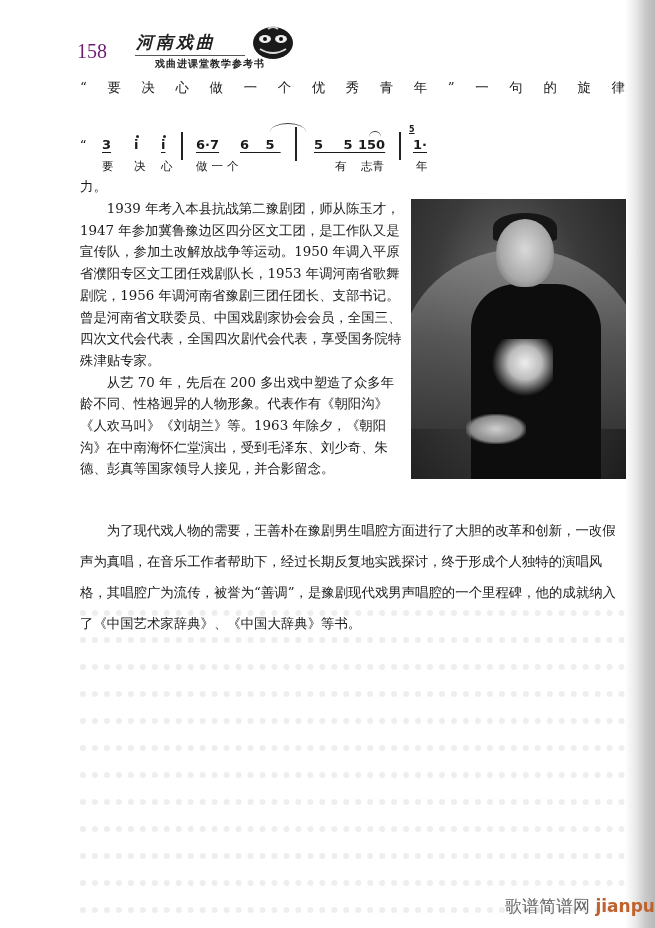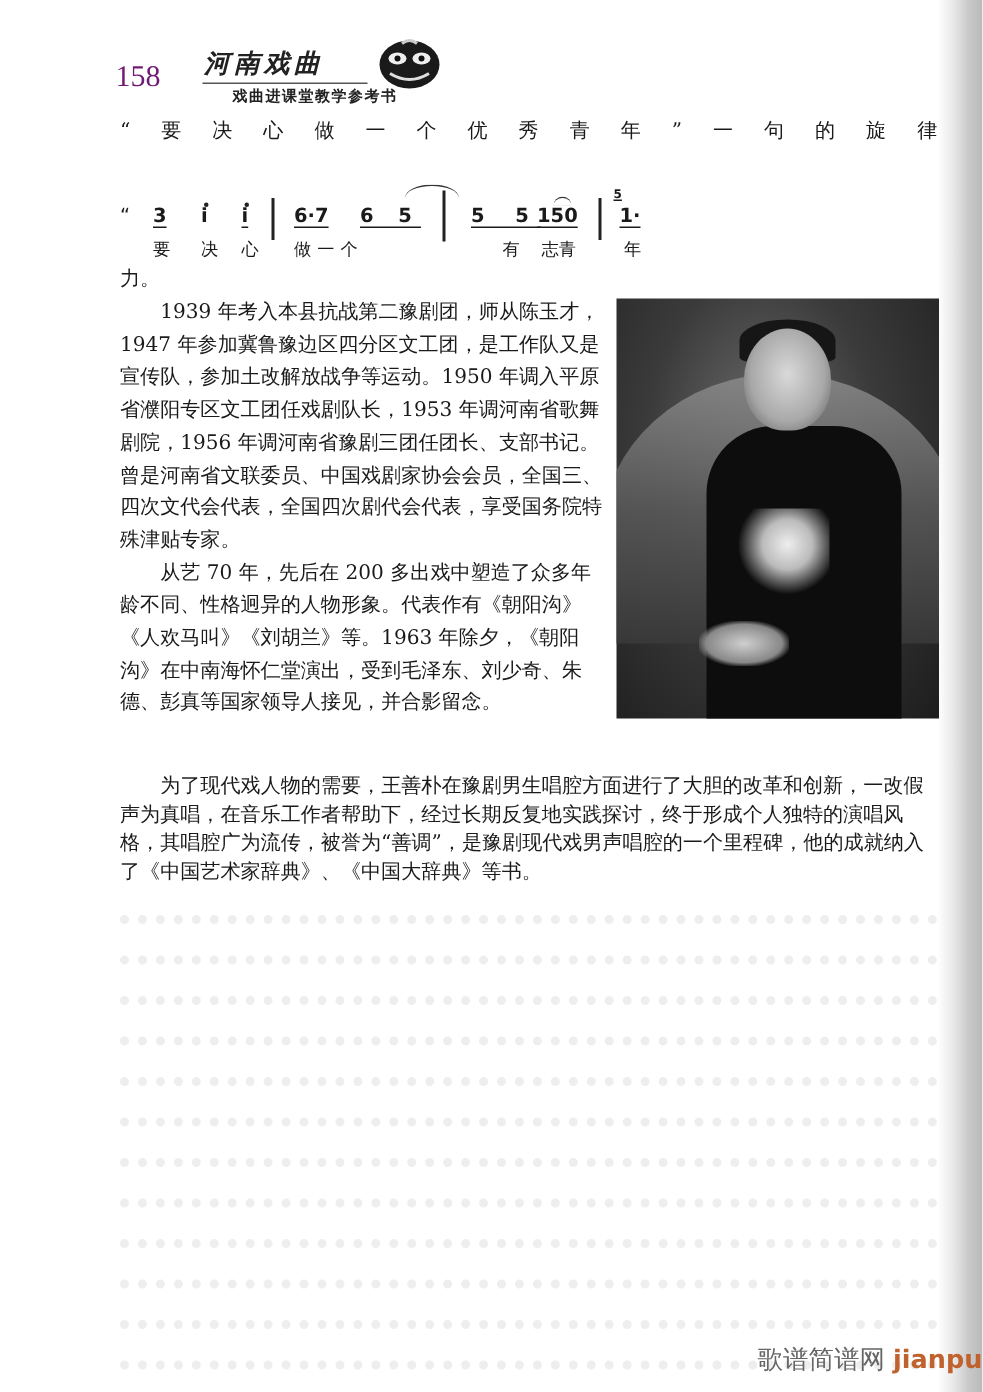--- a/index.html
+++ b/index.html
@@ -80,21 +80,21 @@
       background: #161616; border-radius: 50% 50% 10% 10%;
     }
     .figure-flower {
       position: absolute; left: 72px; top: 140px; width: 70px; height: 60px;
       background: radial-gradient(circle at 60% 40%, #eeeeee 0%, #bbbbbb 30%, transparent 60%);
     }
     .figure-hands {
       position: absolute; left: 55px; top: 215px; width: 60px; height: 30px;
       background: radial-gradient(ellipse, #cfcfcf 0%, #888 60%, transparent 75%);
     }
-    .last-para { position: absolute; left: 80px; top: 515px; width: 545px; font-size: 13.4px; line-height: 19px; }
+    .last-para { position: absolute; left: 80px; top: 515px; width: 545px; font-size: 13.4px; line-height: 31px; }
     .last-para p { margin: 0; }
     .watermark {
       position: absolute; left: 505px; top: 895px; font-size: 17px; color: #666;
       font-family: "DejaVu Sans", sans-serif; white-space: nowrap;
     }
     .watermark .wm-url { color: #c0622d; font-weight: bold; }
     .bleed { position: absolute; left: 80px; top: 610px; width: 545px; height: 260px; opacity: 0.12; }
     .bleed div { height: 1px; margin-bottom: 20px; border-top: 6px dotted #777; }
   </style>
 </head>

